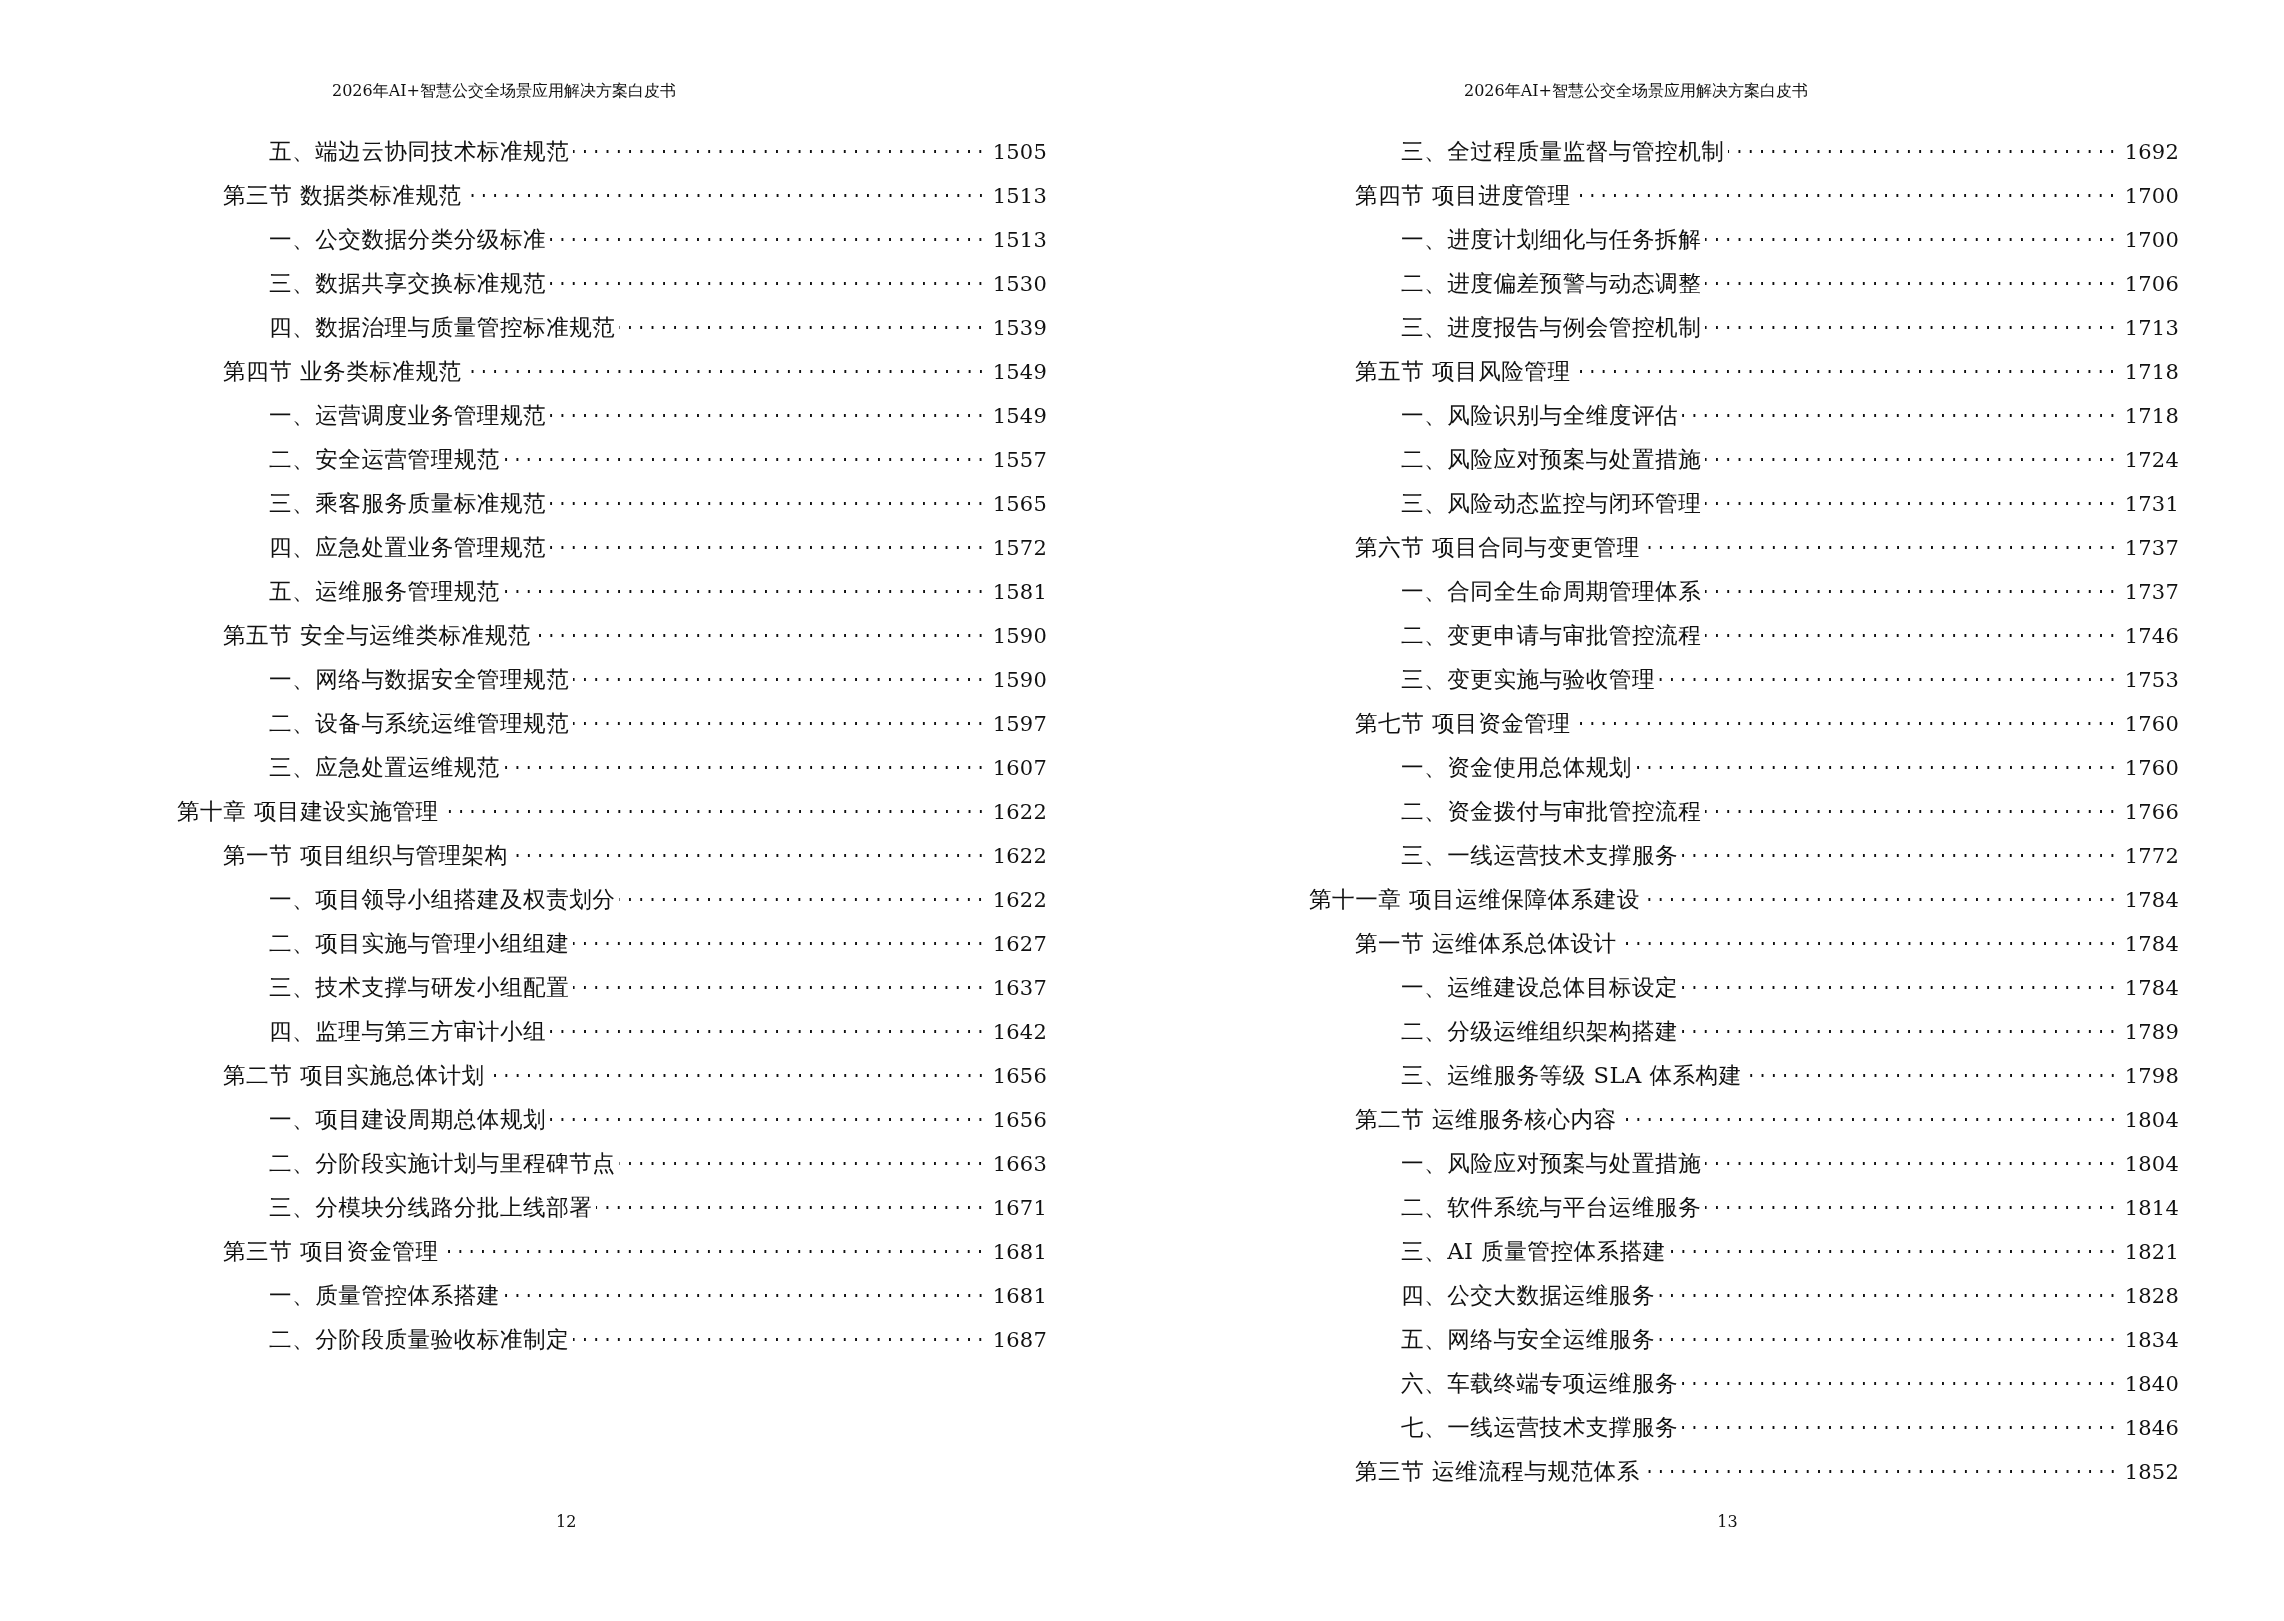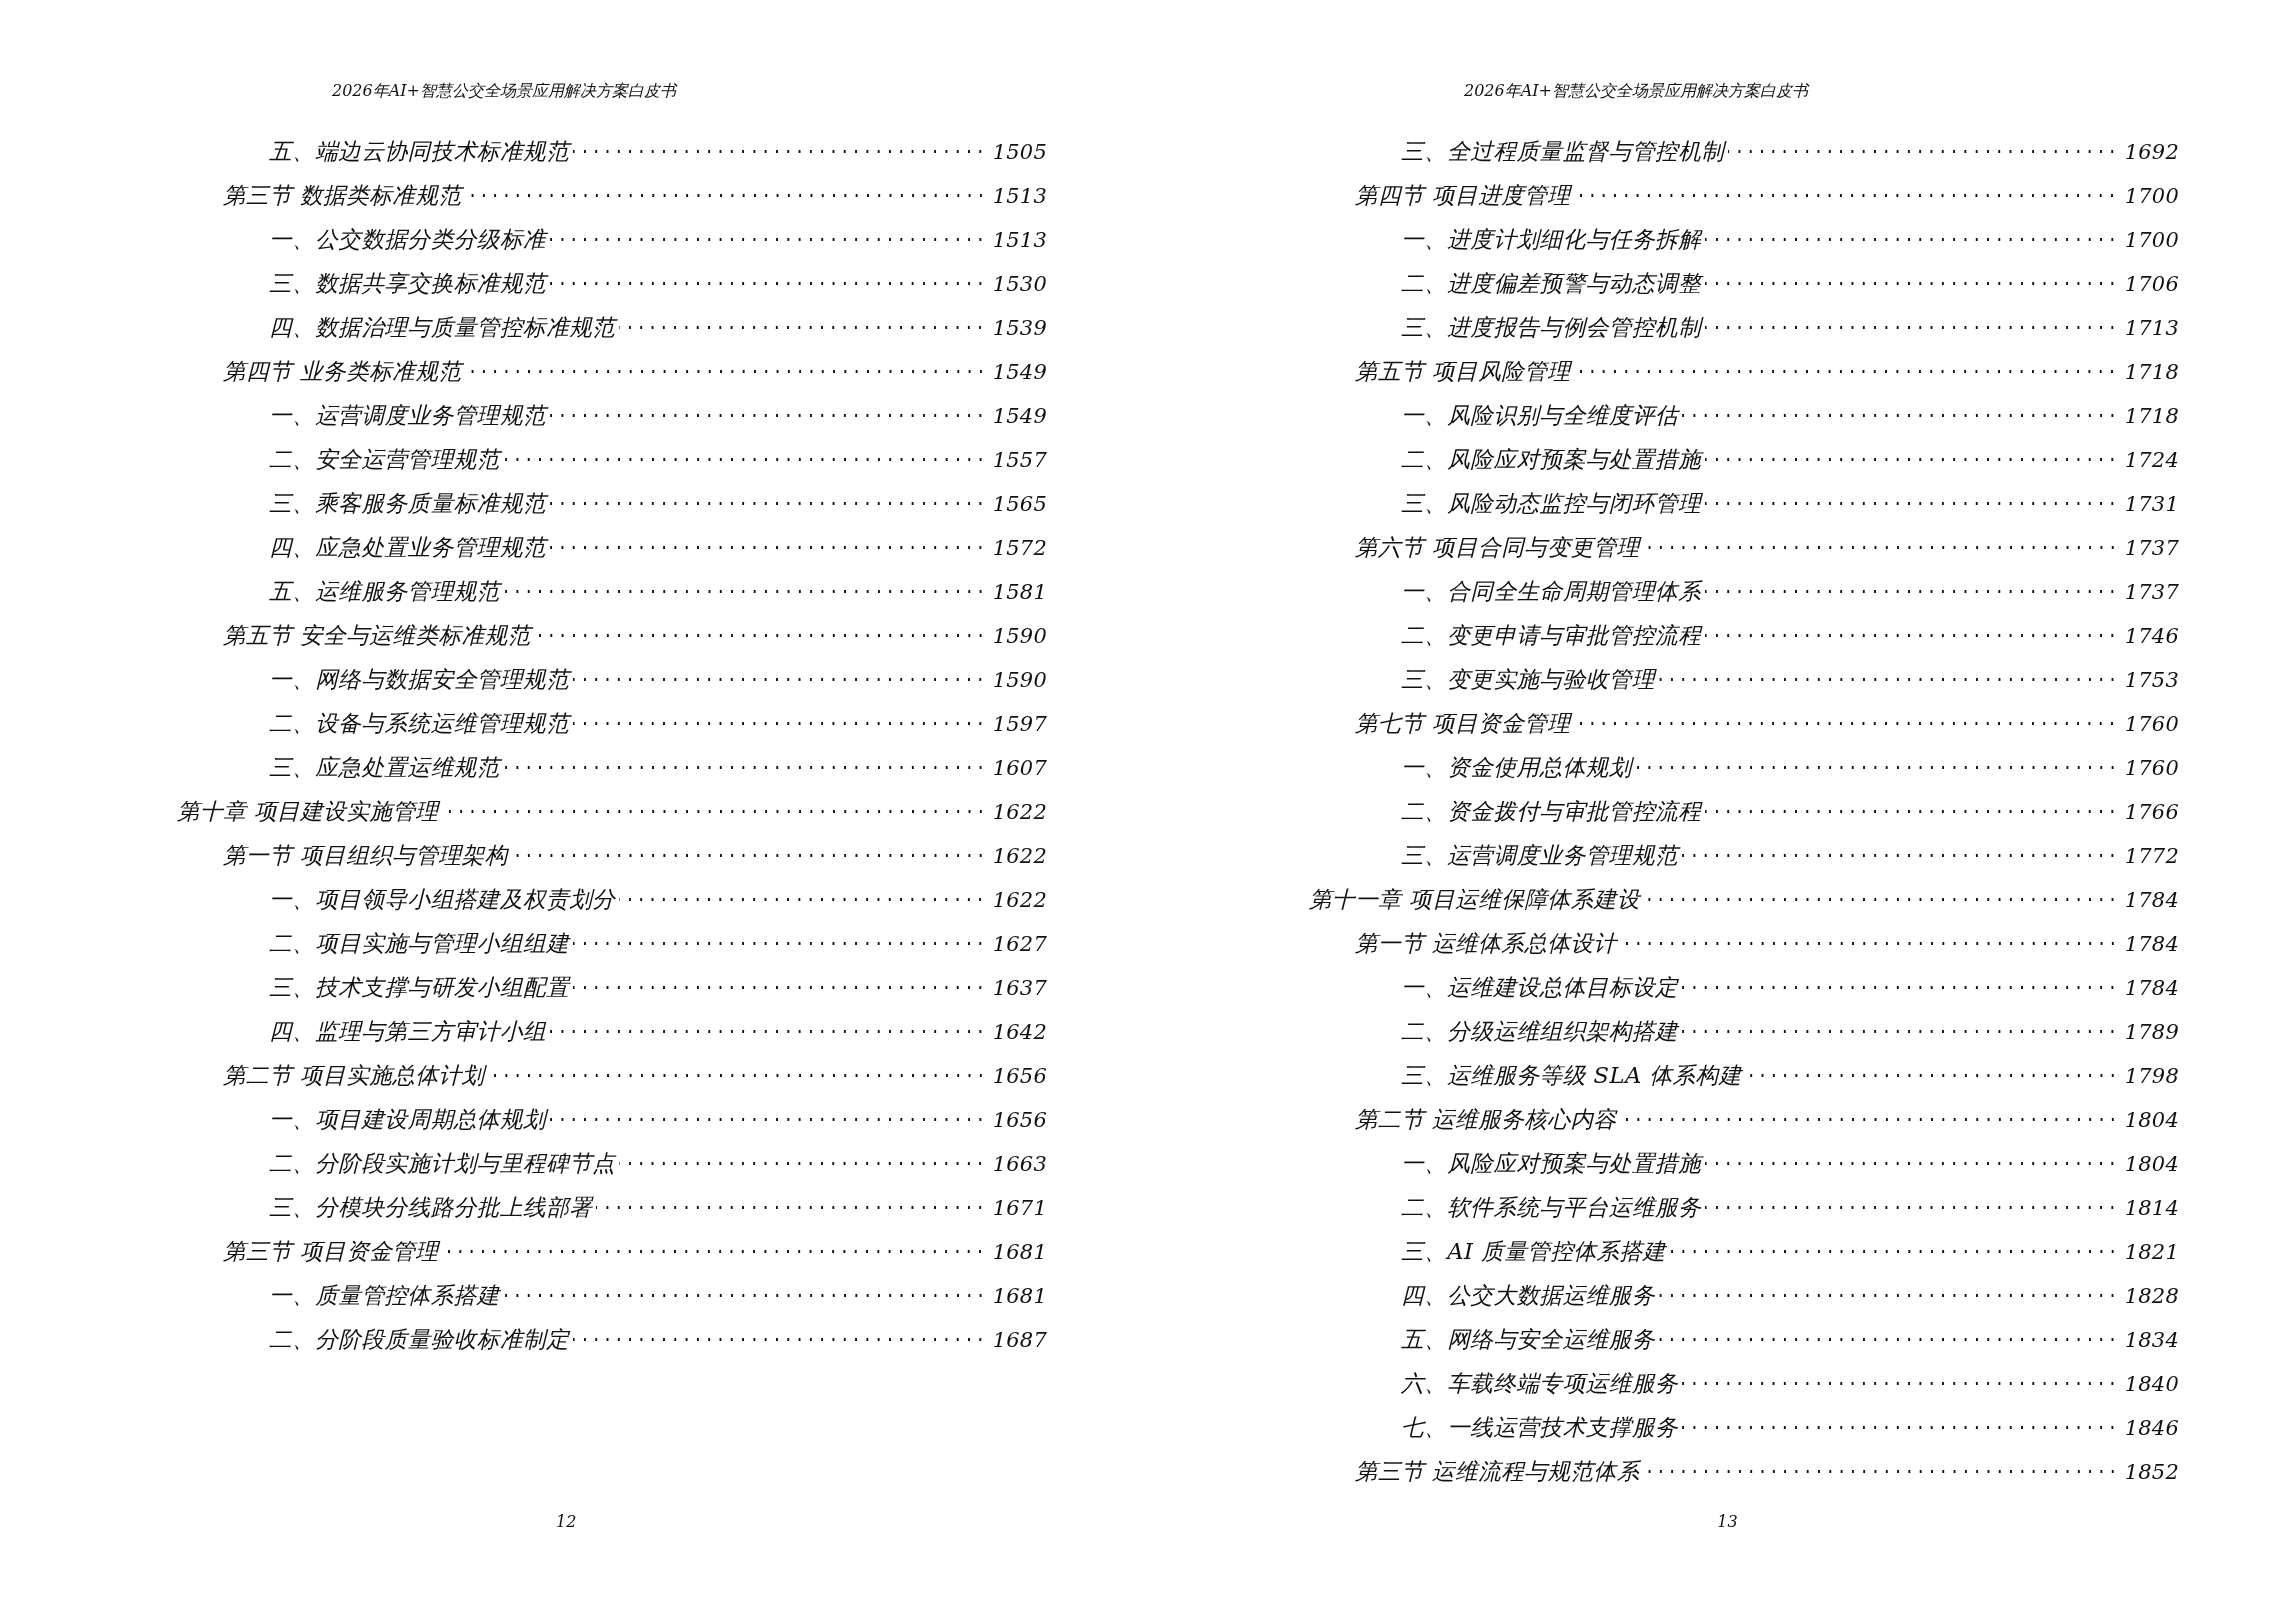--- a/index.html
+++ b/index.html
@@ -19,21 +19,20 @@
     position: absolute;
     left: 0; top: 0;
     width: 2284px; height: 1622px;
     background: #ffffff;
   }
   .page {
     position: absolute;
     top: 0;
     width: 1142px;
     height: 1622px;
-    font-style: italic;
   }
   .page.left  { left: 0; }
   .page.right { left: 1142px; }
 
   .running-header {
     position: absolute;
     top: 81px;
     left: 0;
     width: 100%;
     text-align: center;
@@ -335,21 +334,21 @@
           <span class="toc-title">一、资金使用总体规划</span>
           <span class="toc-leader"></span>
           <span class="toc-page">1760</span>
         </li>
         <li class="toc-row level-subsection">
           <span class="toc-title">二、资金拨付与审批管控流程</span>
           <span class="toc-leader"></span>
           <span class="toc-page">1766</span>
         </li>
         <li class="toc-row level-subsection">
-          <span class="toc-title">三、运营调度业务管理规范</span>
+          <span class="toc-title">三、一线运营技术支撑服务</span>
           <span class="toc-leader"></span>
           <span class="toc-page">1772</span>
         </li>
         <li class="toc-row level-chapter">
           <span class="toc-title">第十一章  项目运维保障体系建设</span>
           <span class="toc-leader"></span>
           <span class="toc-page">1784</span>
         </li>
         <li class="toc-row level-section">
           <span class="toc-title">第一节  运维体系总体设计</span>

